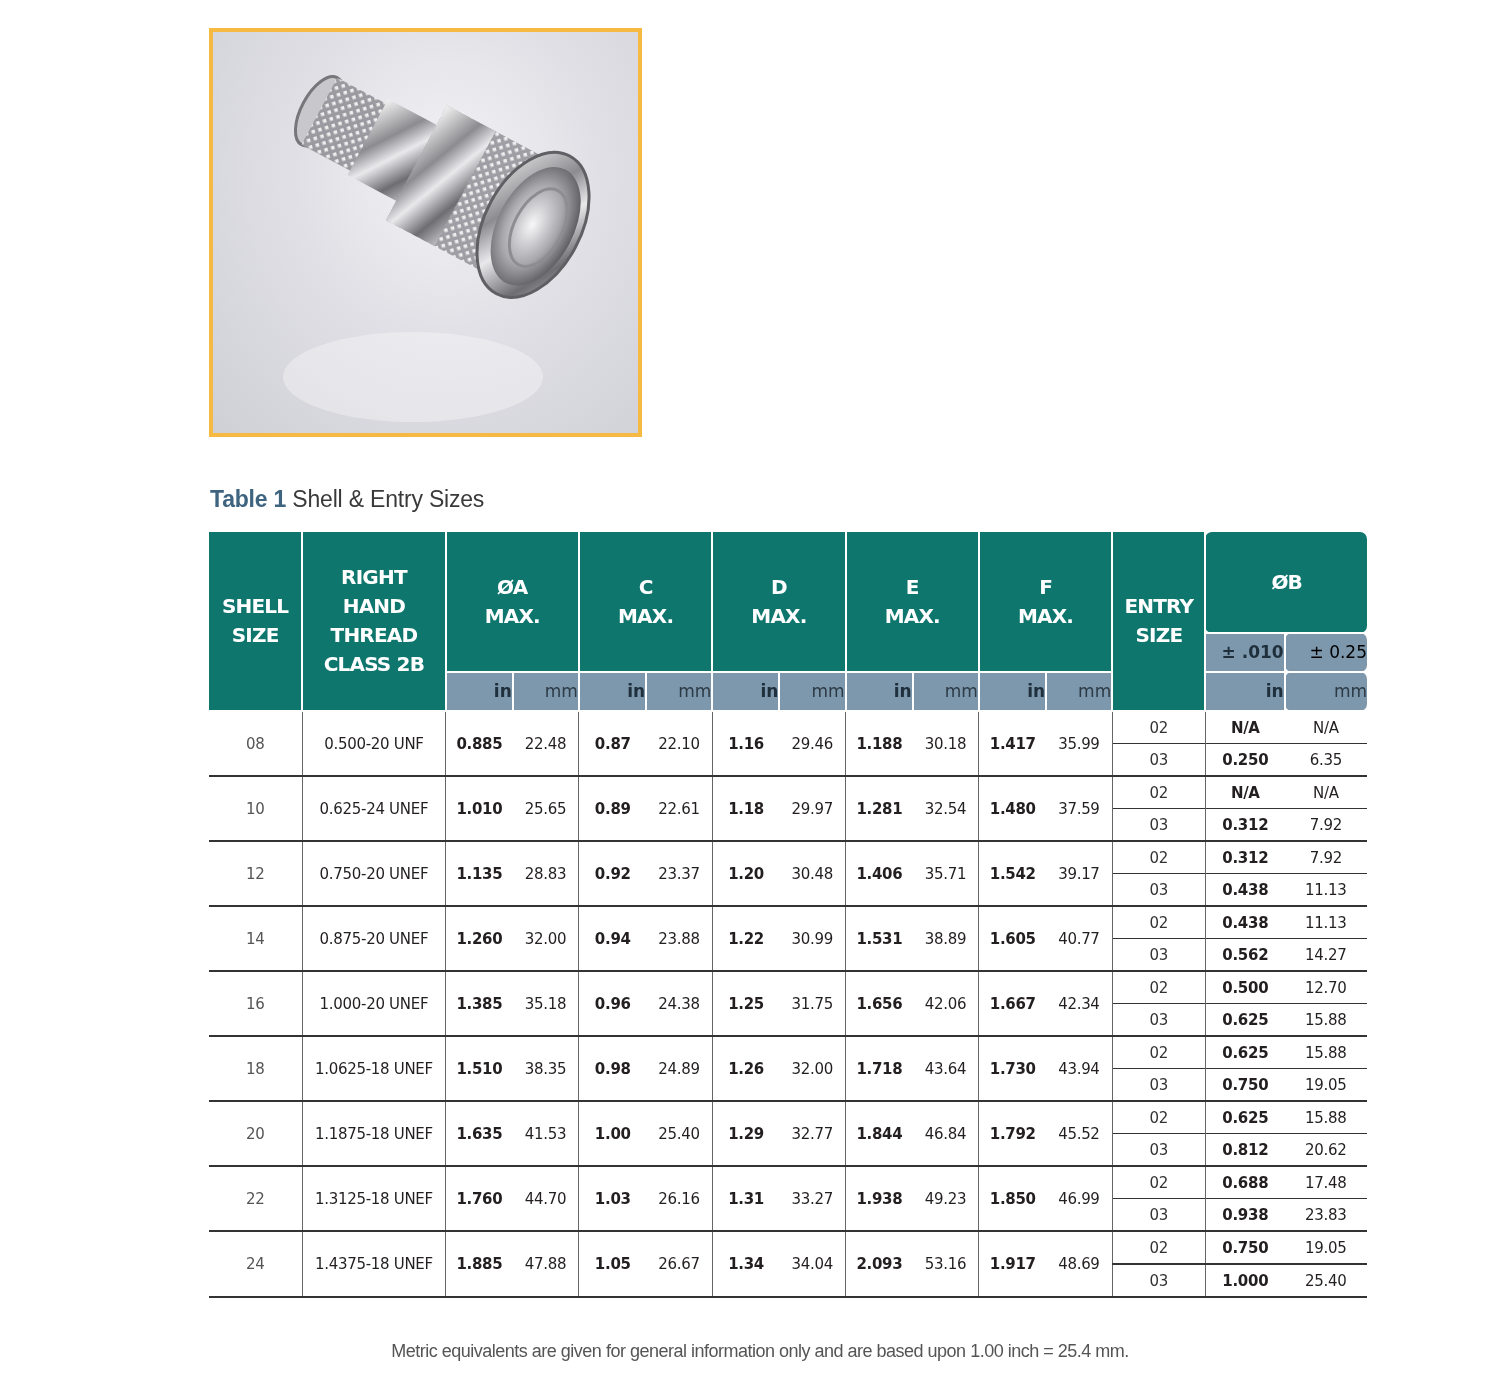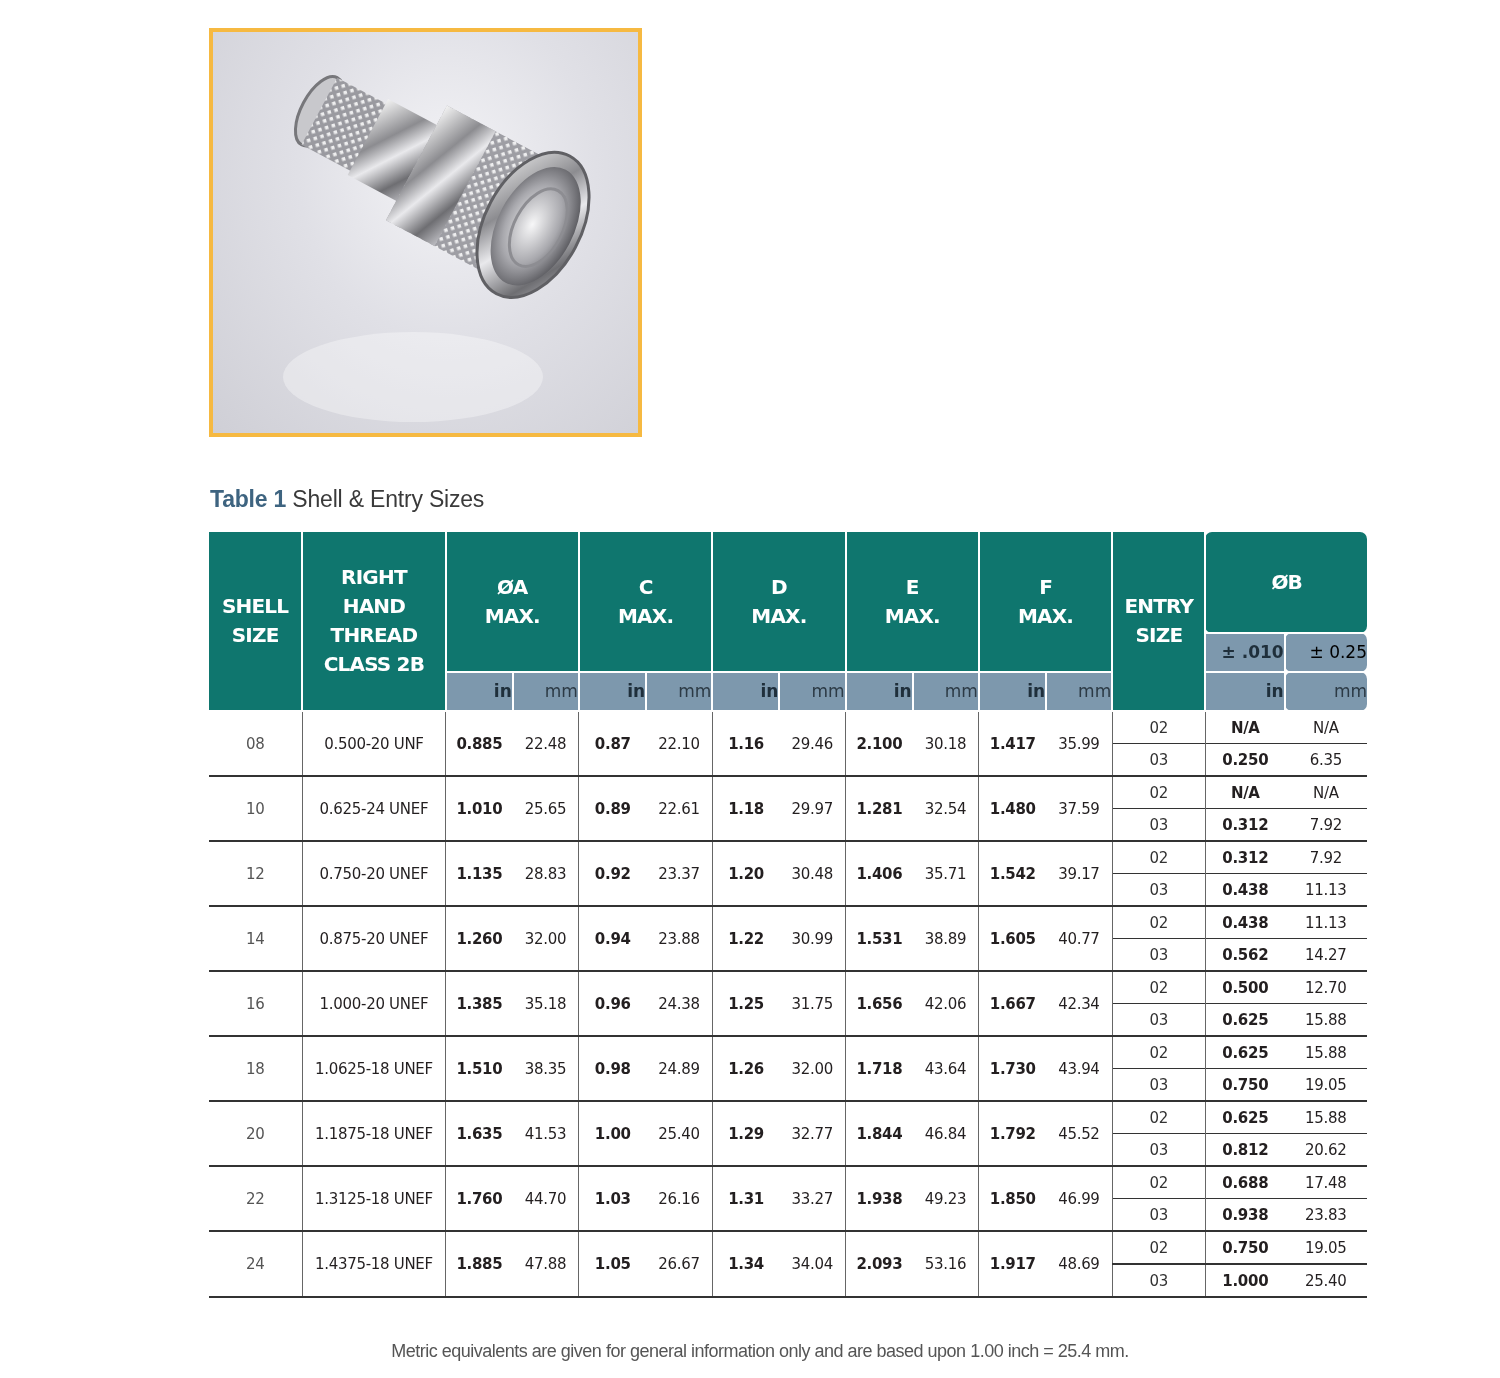--- a/index.html
+++ b/index.html
@@ -170,21 +170,21 @@
   <tbody id="tbody">
       <tr class="grp-start">
         <td class="shell" rowspan="2">08</td>
         <td class="thread" rowspan="2">0.500-20 UNF</td>
         <td class="b" rowspan="2">0.885</td>
         <td class="grp-end" rowspan="2">22.48</td>
         <td class="b" rowspan="2">0.87</td>
         <td class="grp-end" rowspan="2">22.10</td>
         <td class="b" rowspan="2">1.16</td>
         <td class="grp-end" rowspan="2">29.46</td>
-        <td class="b" rowspan="2">2.100</td>
+        <td class="b" rowspan="2">1.188</td>
         <td class="grp-end" rowspan="2">30.18</td>
         <td class="b" rowspan="2">1.417</td>
         <td class="grp-end" rowspan="2">35.99</td>
         <td class="entry">02</td>
         <td class="b bin">N/A</td>
         <td class="bmm">N/A</td>
       </tr>
       <tr class="sub-row">
         <td class="entry">03</td>
         <td class="b bin">0.250</td>

